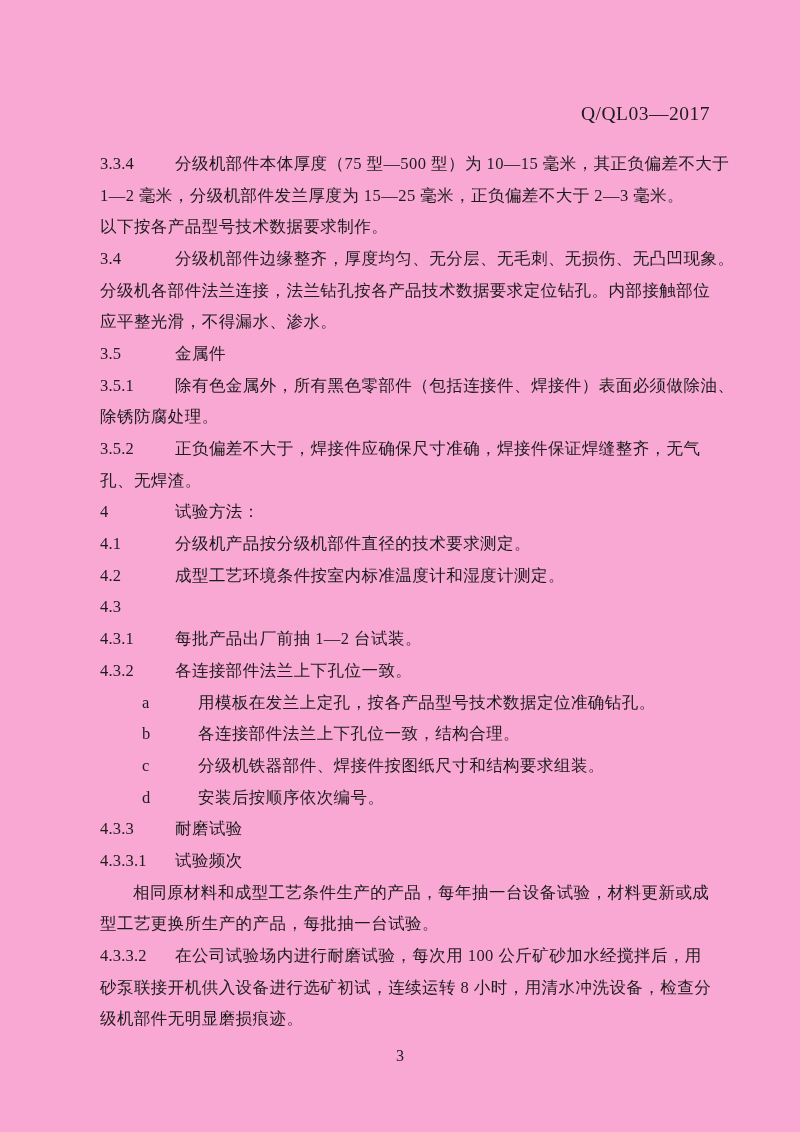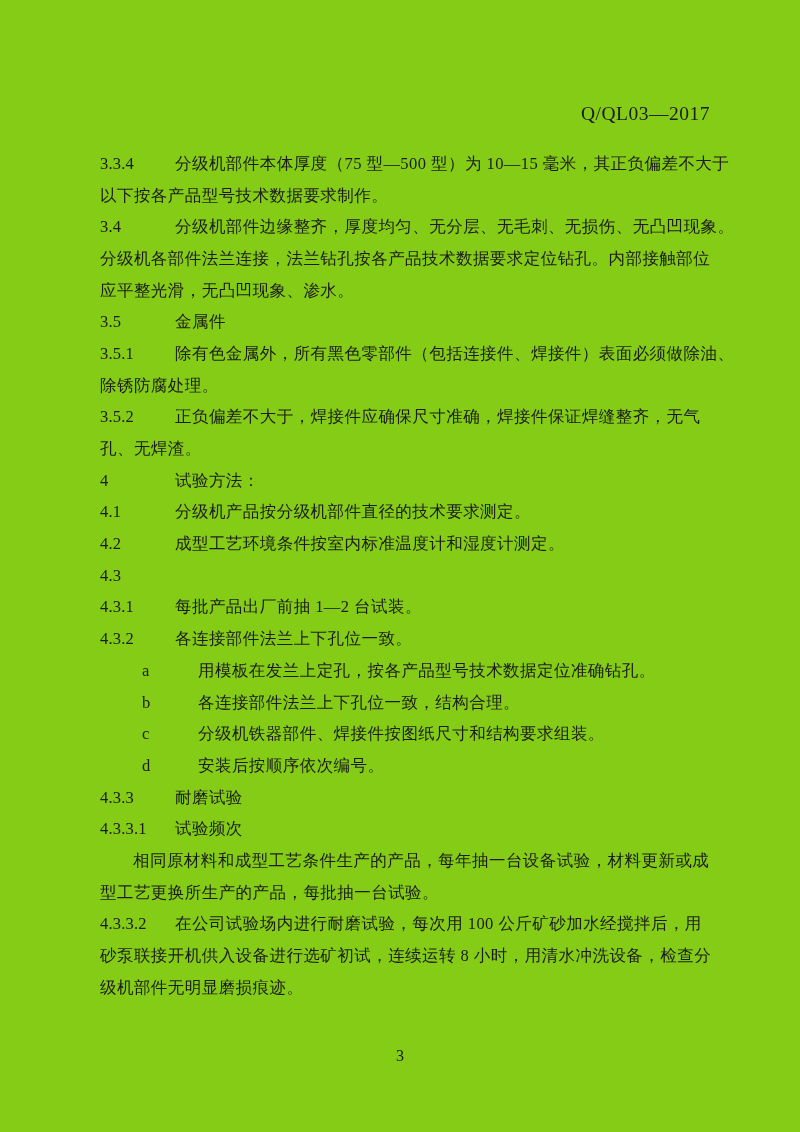--- a/index.html
+++ b/index.html
@@ -1,20 +1,20 @@
 <!DOCTYPE html>
 <html><head>
 <meta charset="utf-8">
 <style>
   html, body { margin: 0; padding: 0; background: #ffffff; }
   .page {
     position: relative;
     width: 800px;
     height: 1132px;
-    background: #84cc16;
+    background: #f9a8d4;
     font-family: "Liberation Serif", "DejaVu Serif", serif;
     color: #1c1c1c;
     overflow: hidden;
   }
   .header-code {
     position: absolute;
     top: 103px;
     right: 90px;
     font-size: 19.5px;
     letter-spacing: 0.5px;
@@ -57,31 +57,34 @@
 
   <div class="header-code">Q/QL03—2017</div>
 
   <div class="content">
 
     <div class="line">
       <span class="num">3.3.4</span>
       <span class="txt">分级机部件本体厚度（75 型—500 型）为 10—15 毫米，其正负偏差不大于</span>
     </div>
     <div class="line">
+      <span class="txt">1—2 毫米，分级机部件发兰厚度为 15—25 毫米，正负偏差不大于 2—3 毫米。</span>
+    </div>
+    <div class="line">
       <span class="txt">以下按各产品型号技术数据要求制作。</span>
     </div>
     <div class="line">
       <span class="num">3.4</span>
       <span class="txt">分级机部件边缘整齐，厚度均匀、无分层、无毛刺、无损伤、无凸凹现象。</span>
     </div>
     <div class="line">
       <span class="txt">分级机各部件法兰连接，法兰钻孔按各产品技术数据要求定位钻孔。内部接触部位</span>
     </div>
     <div class="line">
-      <span class="txt">应平整光滑，无凸凹现象、渗水。</span>
+      <span class="txt">应平整光滑，不得漏水、渗水。</span>
     </div>
     <div class="line">
       <span class="num">3.5</span>
       <span class="txt">金属件</span>
     </div>
     <div class="line">
       <span class="num">3.5.1</span>
       <span class="txt">除有色金属外，所有黑色零部件（包括连接件、焊接件）表面必须做除油、</span>
     </div>
     <div class="line">

